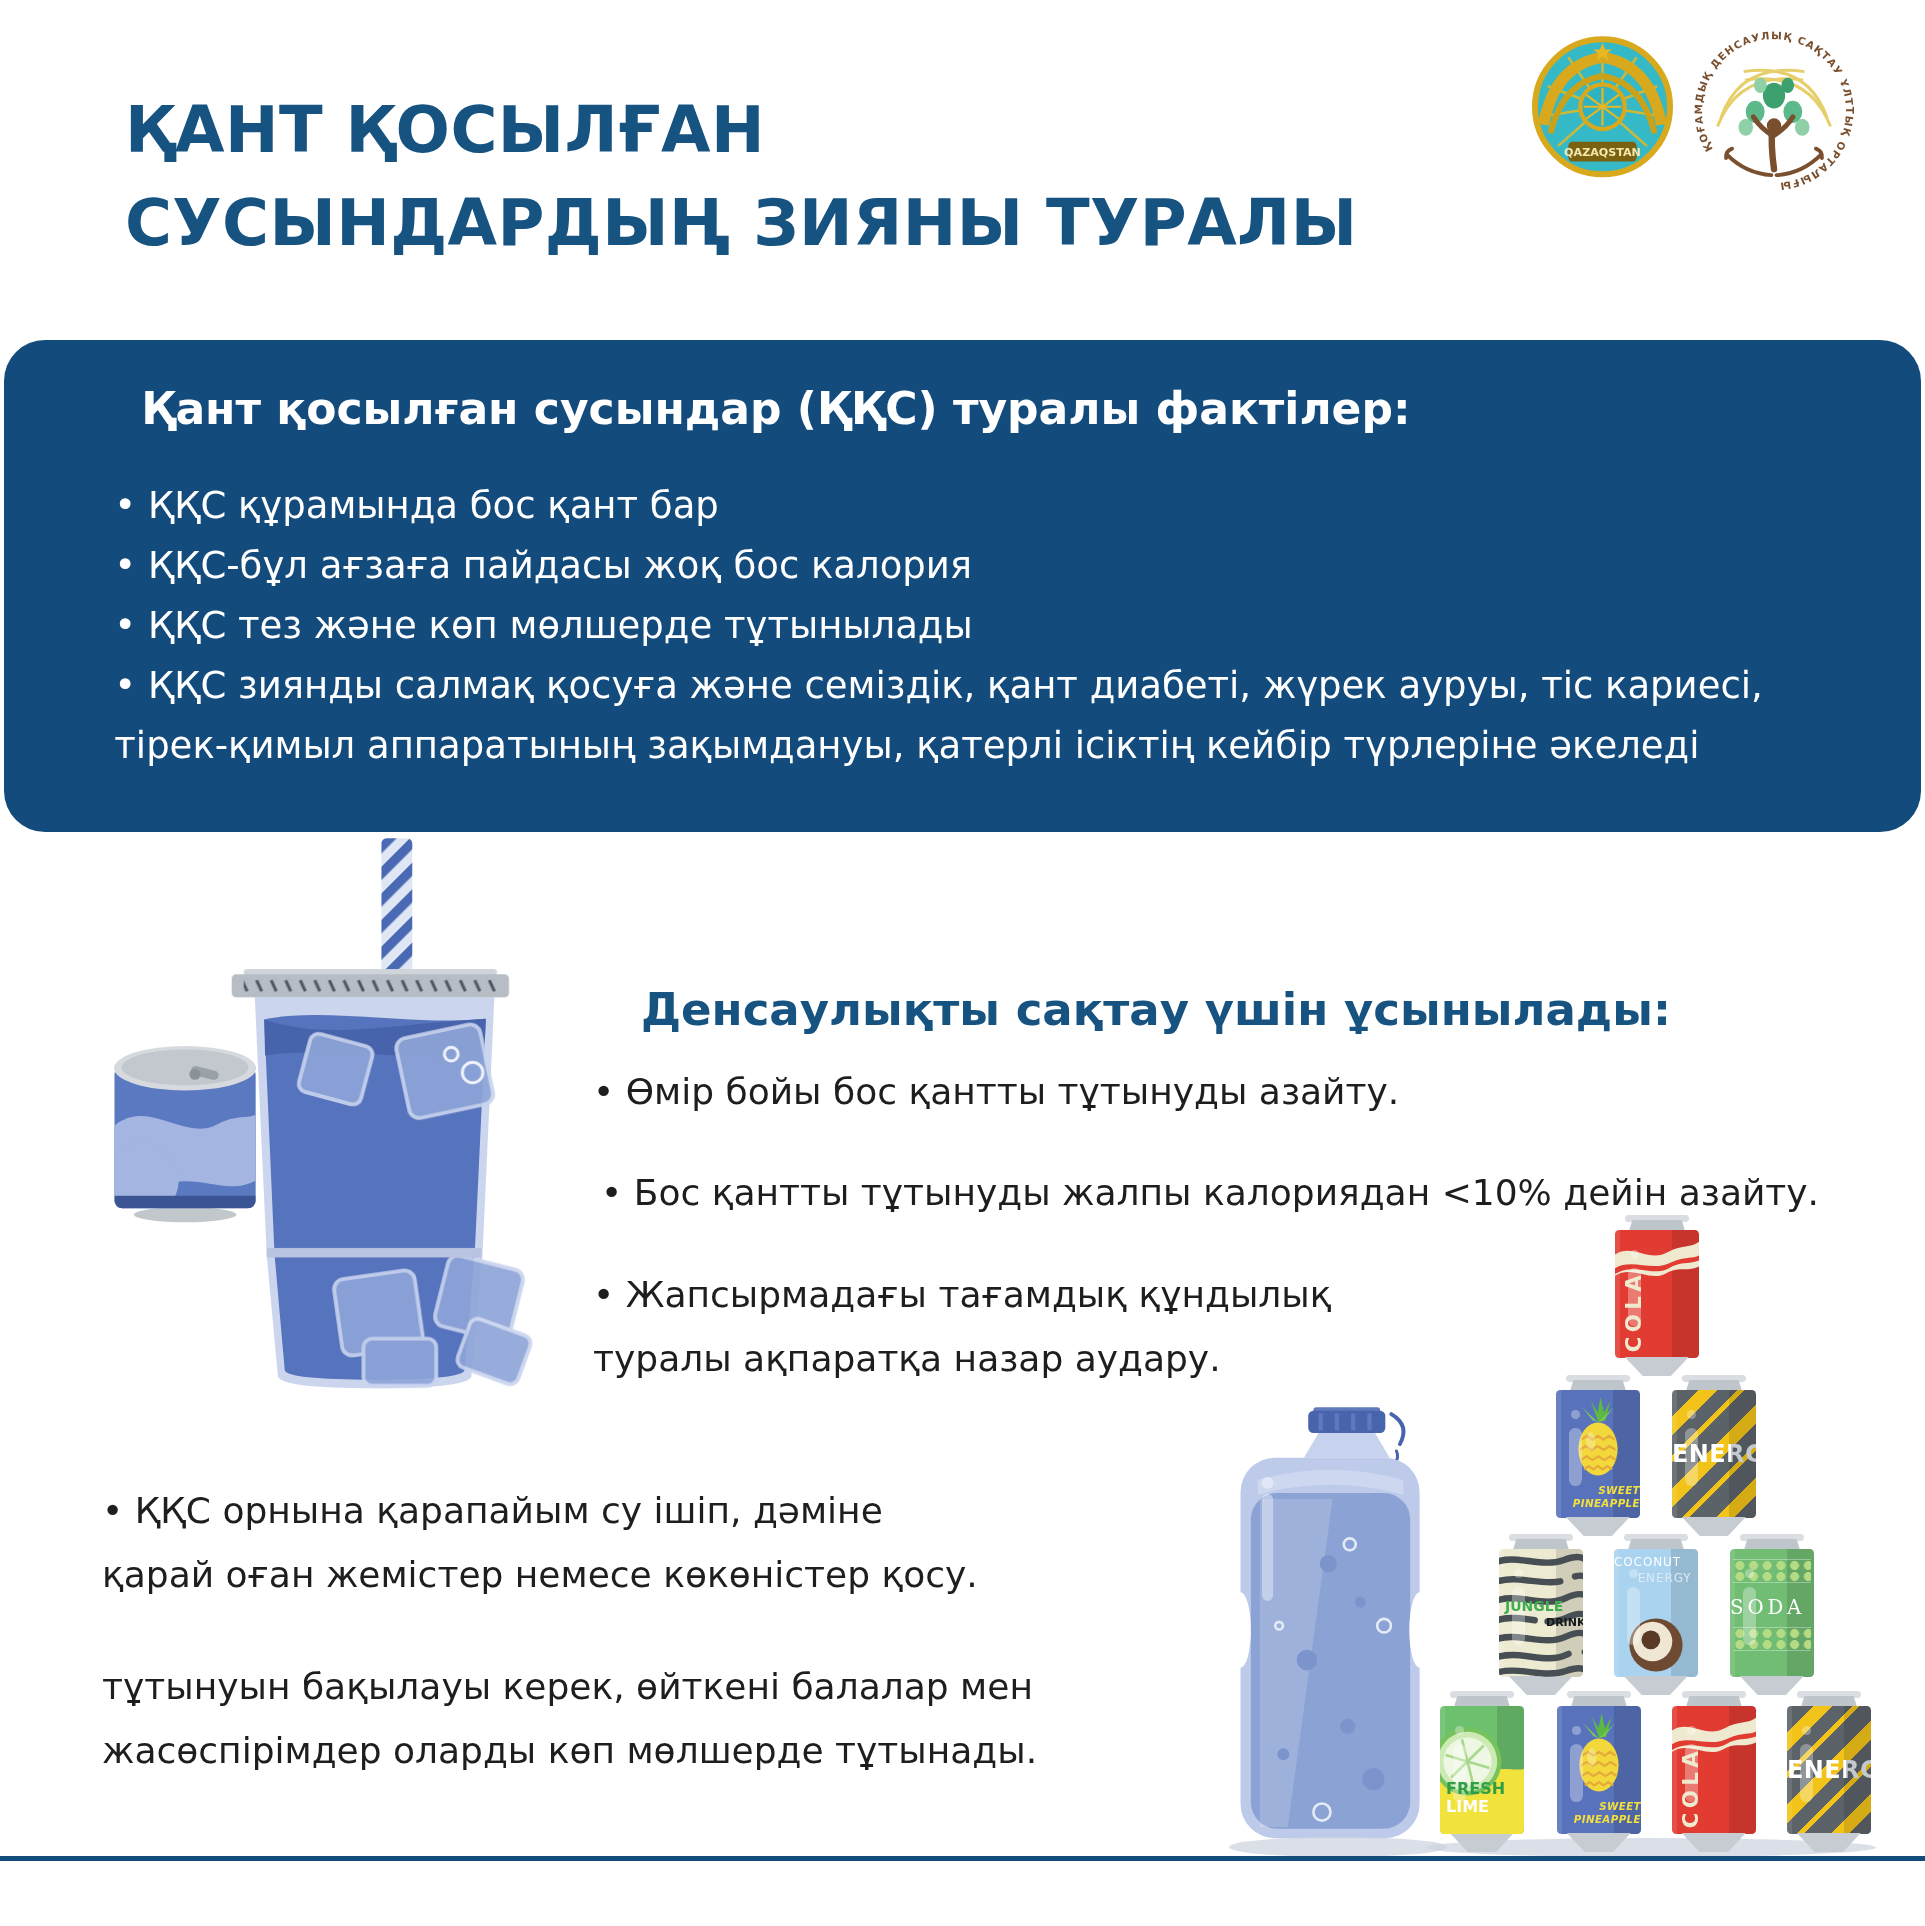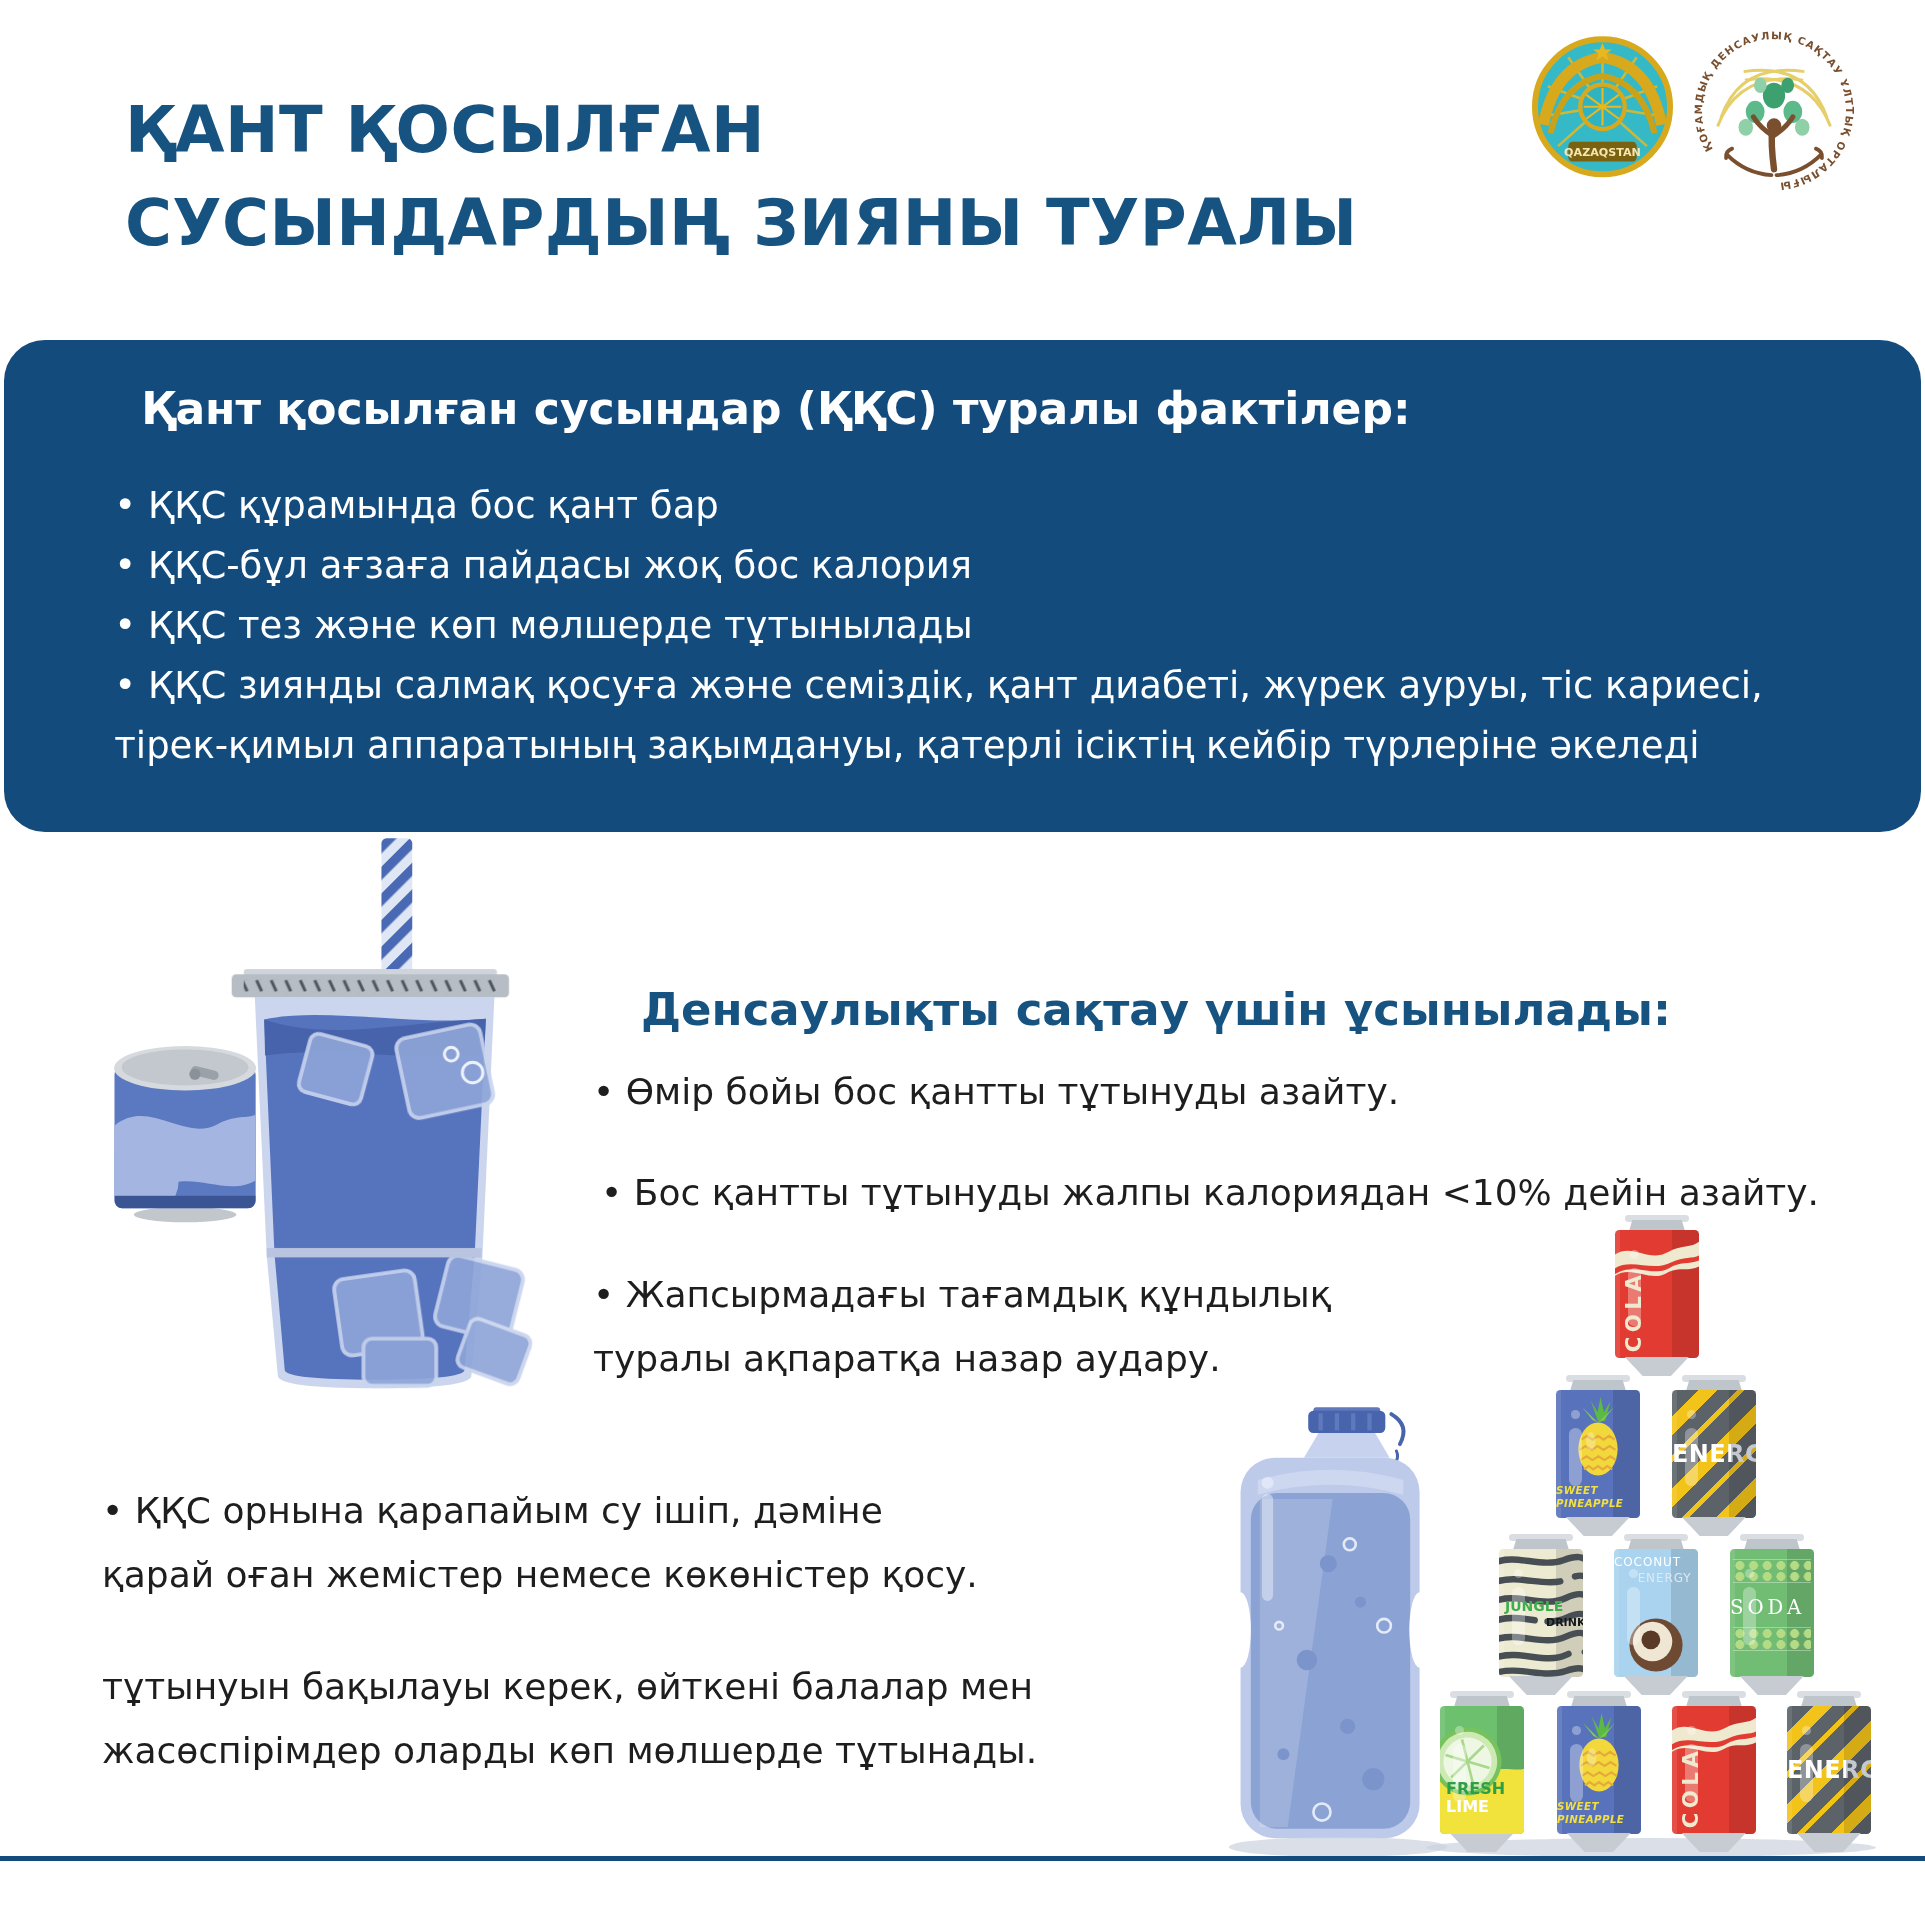--- a/index.html
+++ b/index.html
@@ -57,21 +57,21 @@
   .jungle .body{background:#edead2;}
   .coconut .body{background:#a9d3ee;}
   .soda  .body{background:#71bd73;}
   .lime  .body{background:#6cc06e;}
 
   .label-cola{position:absolute;left:6px;bottom:6px;writing-mode:vertical-rl;transform:rotate(180deg);
       font-weight:700;font-size:21.4px;letter-spacing:4.3px;color:#efe9cf;z-index:4;}
   .label-energy{position:absolute;left:0;right:0;top:50px;text-align:center;font-weight:700;font-size:24px;
       letter-spacing:0.4px;color:#fff;background:linear-gradient(90deg,#ffffff 0 70%,#c3c9ce 70%);
       -webkit-background-clip:text;background-clip:text;-webkit-text-fill-color:transparent;z-index:4;}
-  .label-sweet{position:absolute;left:0;right:0;bottom:8.6px;text-align:left;font-style:italic;font-weight:700;
+  .label-sweet{position:absolute;left:0;right:0;bottom:8.6px;text-align:right;font-style:italic;font-weight:700;
       font-size:10.3px;line-height:13px;color:#f3df3d;letter-spacing:0.4px;z-index:4;}
   .label-jungle{position:absolute;left:6px;top:49px;font-size:14px;font-weight:700;color:#3fae4e;z-index:4;}
   .label-drink{position:absolute;left:47px;top:67px;font-size:11px;font-weight:700;color:#15181b;z-index:4;}
   .label-coco{position:absolute;left:0;right:0;top:6px;text-align:left;font-size:12px;letter-spacing:0.9px;
       color:#ffffff;z-index:4;}
   .label-water{position:absolute;left:0;right:0;top:21.4px;text-align:center;font-size:12px;letter-spacing:0.9px;
       color:#dfe9f2;transform:translateX(8.6px);z-index:4;}
   .label-soda{position:absolute;left:0;right:0;top:47px;text-align:left;font-family:"DejaVu Serif","Liberation Serif",serif;
       font-size:19.7px;letter-spacing:3.9px;color:#ffffff;z-index:4;}
   .label-fresh{position:absolute;left:6px;top:73px;font-size:16px;font-weight:700;color:#2f9e48;z-index:4;}

